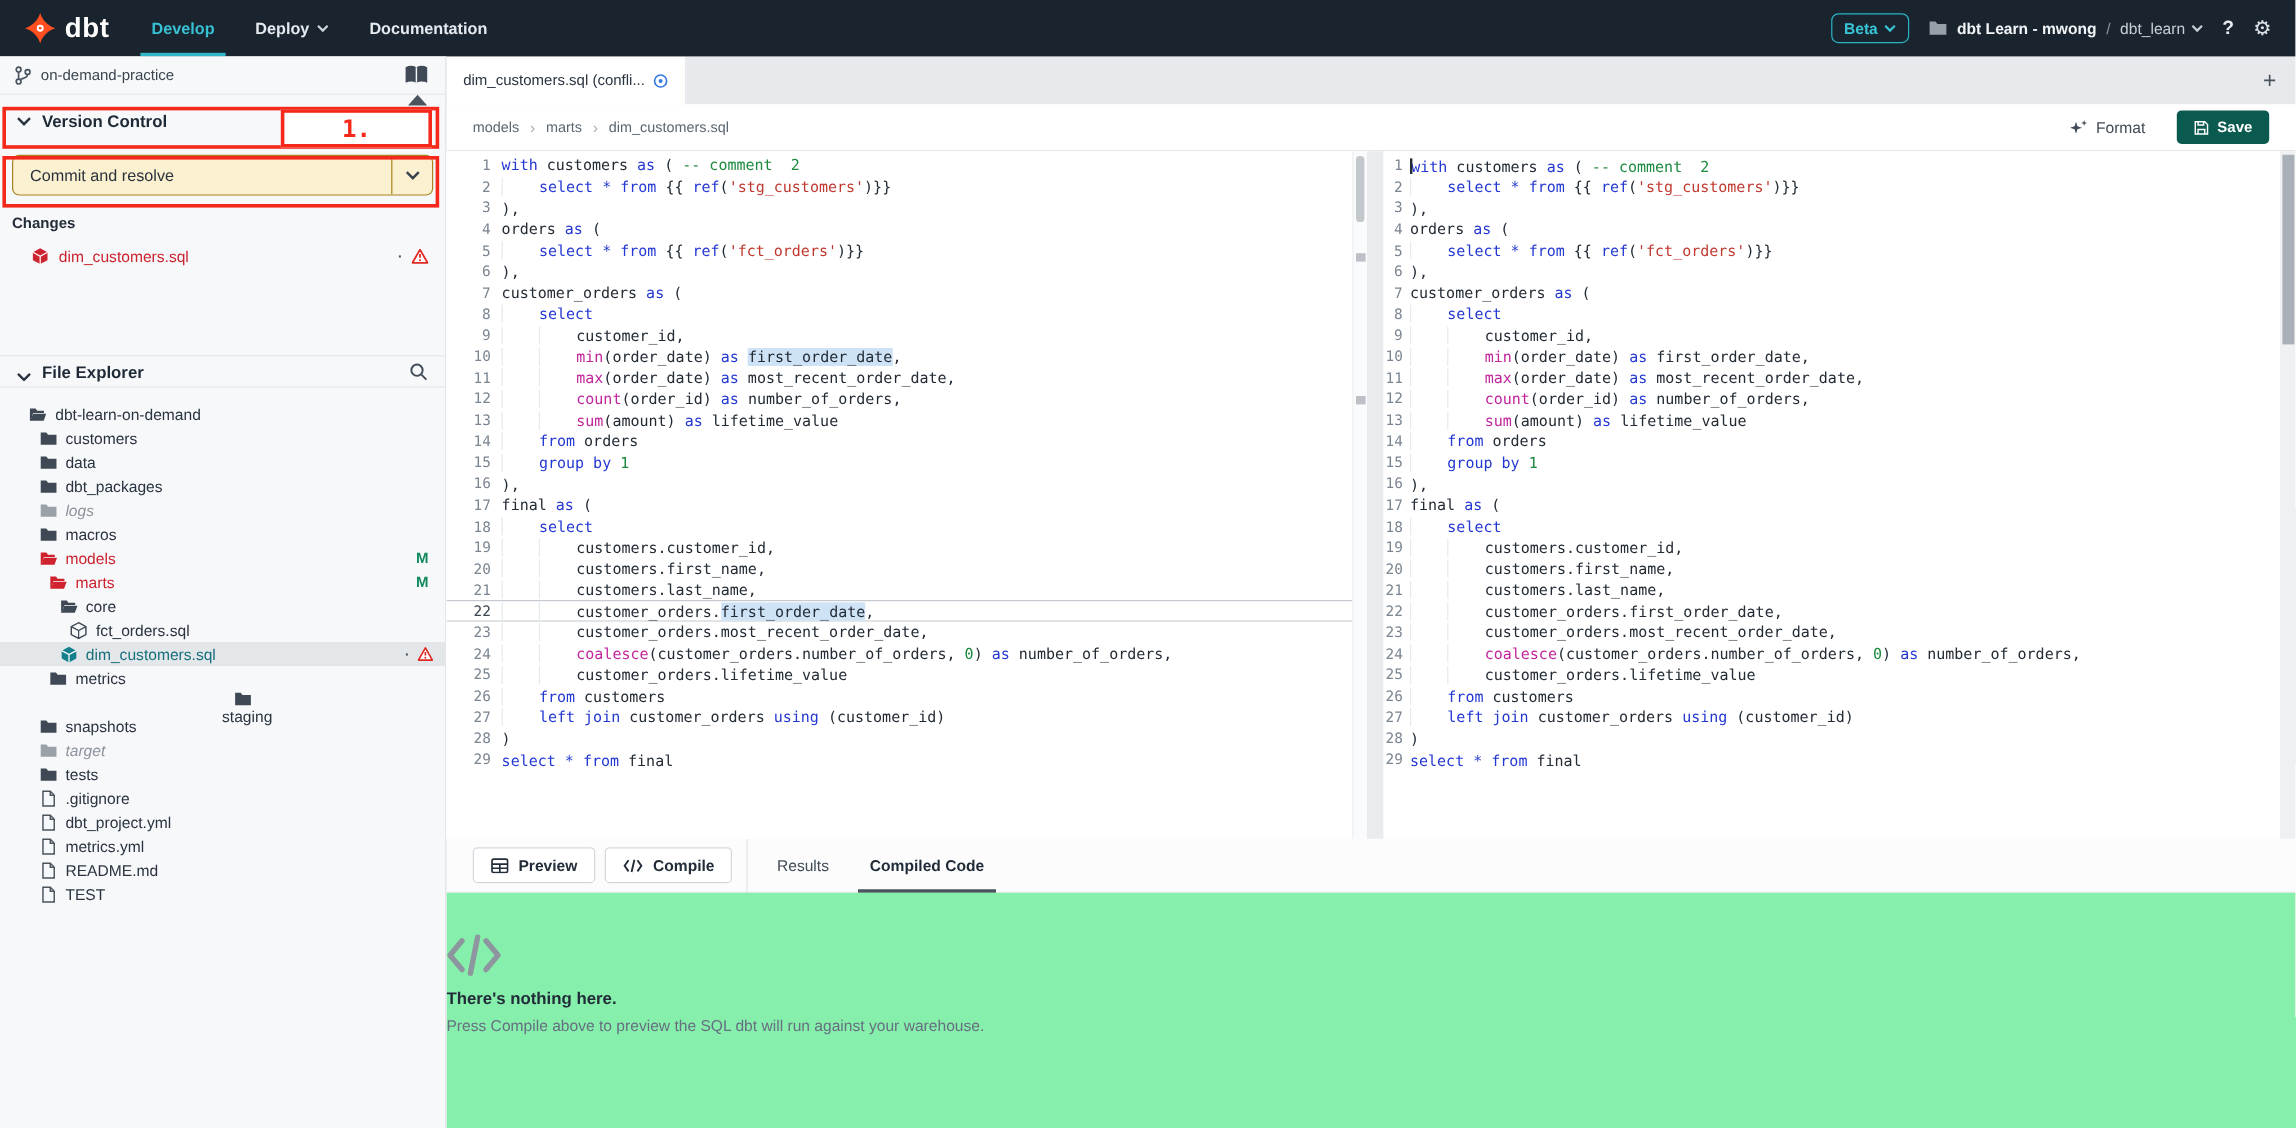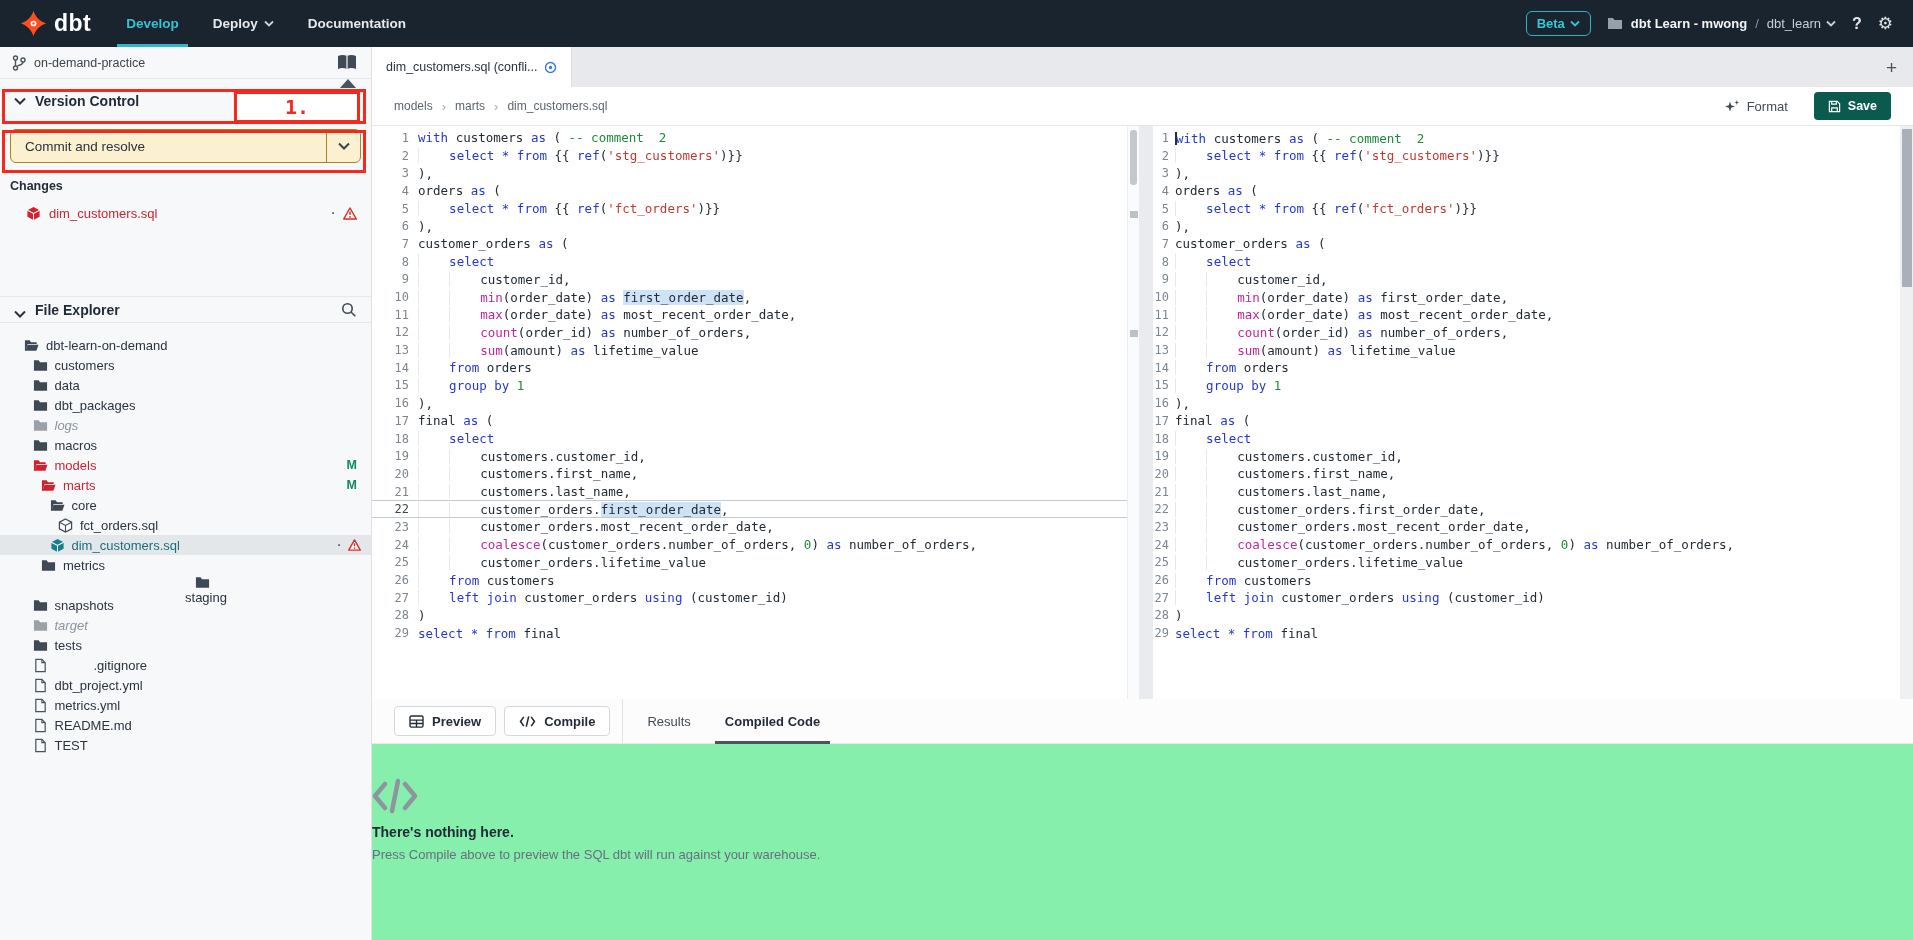--- a/index.html
+++ b/index.html
@@ -411,21 +411,21 @@
             <span>target</span>
           </div>
           <div class="tree-row" style="padding-left: 32.5px;">
             <span class="ticon">
               <svg width="15" height="15" viewBox="0 0 16 16">
                 <path d="M1 2.5h5l1.5 2H15V13.5H1z" fill="#3e4955"></path>
               </svg>
             </span>
             <span>tests</span>
           </div>
-          <div class="tree-row" style="padding-left: 32.5px; gap: 39px;">
+          <div class="tree-row" style="padding-left: 32.5px;">
             <span class="ticon">
               <svg width="15" height="15" viewBox="0 0 16 16">
                 <path d="M3 1.5h6.5L13 5v9.5H3z" fill="none" stroke="#49545e" stroke-width="1.3"></path>
                 <path d="M9.5 1.5V5H13" fill="none" stroke="#49545e" stroke-width="1.3"></path>
               </svg>
             </span>
             <span>.gitignore</span>
           </div>
           <div class="tree-row" style="padding-left: 32.5px;">
             <span class="ticon">

